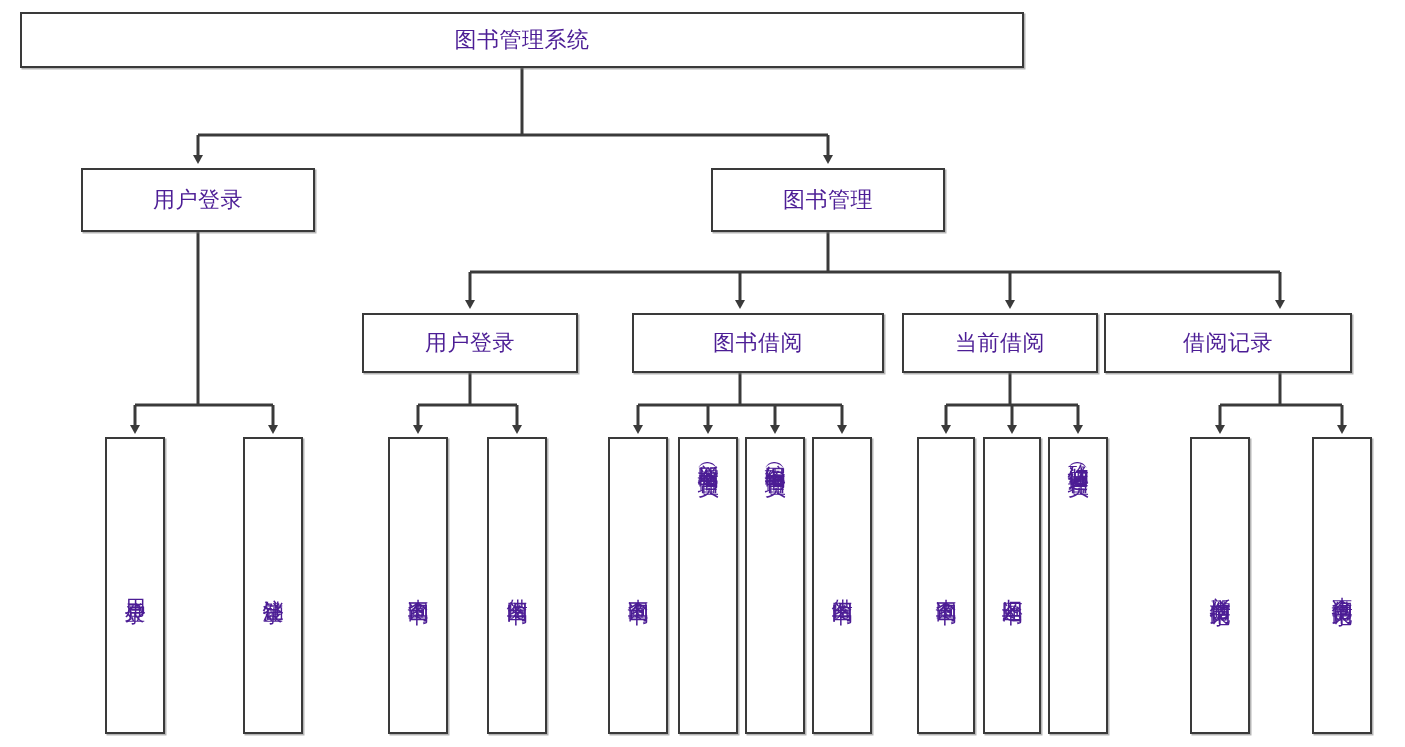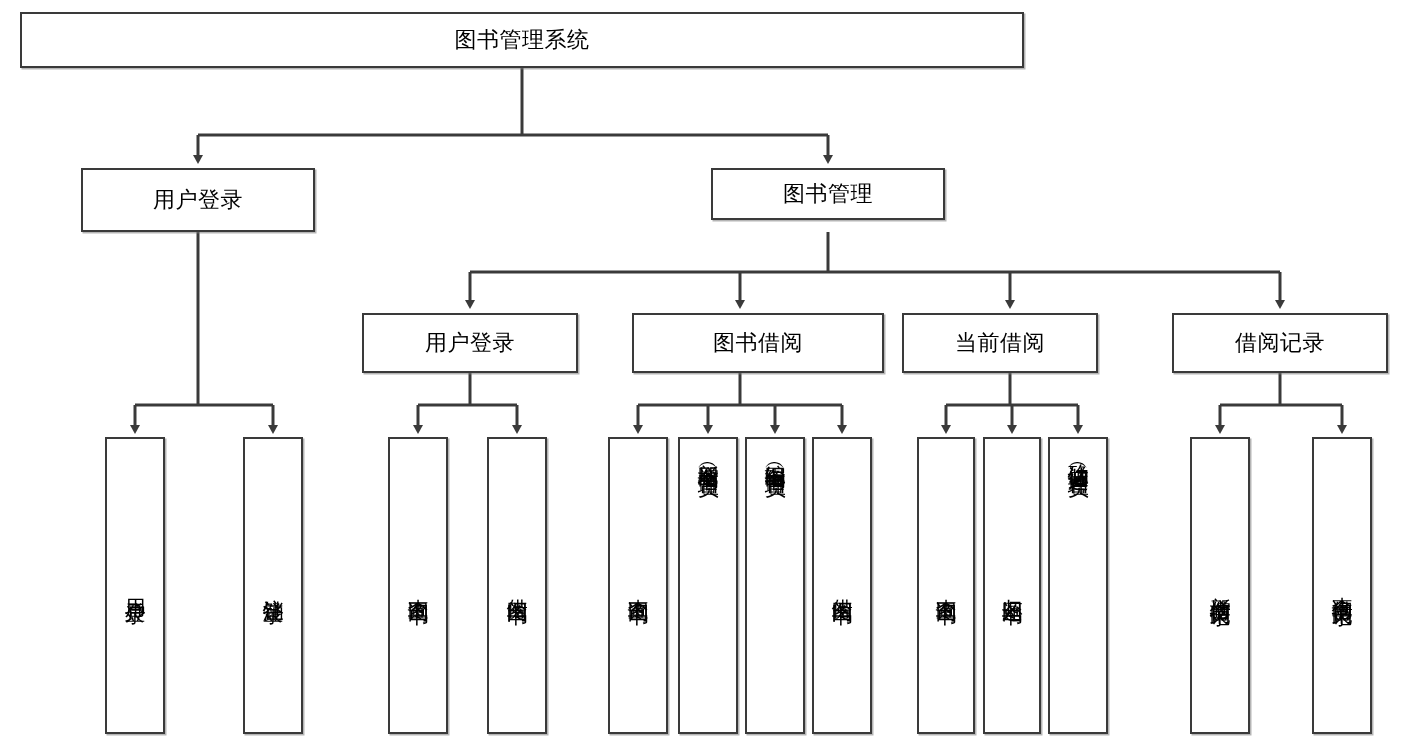--- a/index.html
+++ b/index.html
@@ -22,21 +22,21 @@
     left: 0;
     top: 0;
     width: 1405px;
     height: 747px;
   }
   .node {
     position: absolute;
     box-sizing: border-box;
     border: 2px solid #3a3a3a;
     background: #ffffff;
-    color: #000000;
+    color: #4c1d95;
     box-shadow: 1.5px 1.5px 0 rgba(120,120,120,0.55);
   }
   .node.horiz {
     display: flex;
     align-items: center;
     justify-content: center;
     font-size: 22px;
     letter-spacing: 0.5px;
   }
   .node.vert {
@@ -119,26 +119,26 @@
       <path d="M1280,373 L1280,405"></path>
       <path d="M1220,405 L1342,405"></path>
       <path d="M1220,405 L1220,426" marker-end="url(#arrow)"></path>
       <path d="M1342,405 L1342,426" marker-end="url(#arrow)"></path>
     </g>
   </svg>
 
   <div class="node horiz" style="left:20px;top:12px;width:1004px;height:56px;">图书管理系统</div>
 
   <div class="node horiz" style="left:81px;top:168px;width:234px;height:64px;">用户登录</div>
-  <div class="node horiz" style="left:711px;top:168px;width:234px;height:52px;">图书管理</div>
+  <div class="node horiz" style="left:711px;top:168px;width:234px;height:64px;">图书管理</div>
 
   <div class="node horiz" style="left:362px;top:313px;width:216px;height:60px;">用户登录</div>
   <div class="node horiz" style="left:632px;top:313px;width:252px;height:60px;">图书借阅</div>
   <div class="node horiz" style="left:902px;top:313px;width:196px;height:60px;">当前借阅</div>
-  <div class="node horiz" style="left:1172px;top:313px;width:216px;height:60px;">借阅记录</div>
+  <div class="node horiz" style="left:1104px;top:313px;width:248px;height:60px;">借阅记录</div>
 
   <div class="node vert mid" style="left:105px;top:437px;width:60px;height:297px;">
     <span class="vlabel">用户登录</span>
   </div>
   <div class="node vert mid" style="left:243px;top:437px;width:60px;height:297px;">
     <span class="vlabel">注销登录</span>
   </div>
 
   <div class="node vert mid" style="left:388px;top:437px;width:60px;height:297px;">
     <span class="vlabel">查询图书</span>

